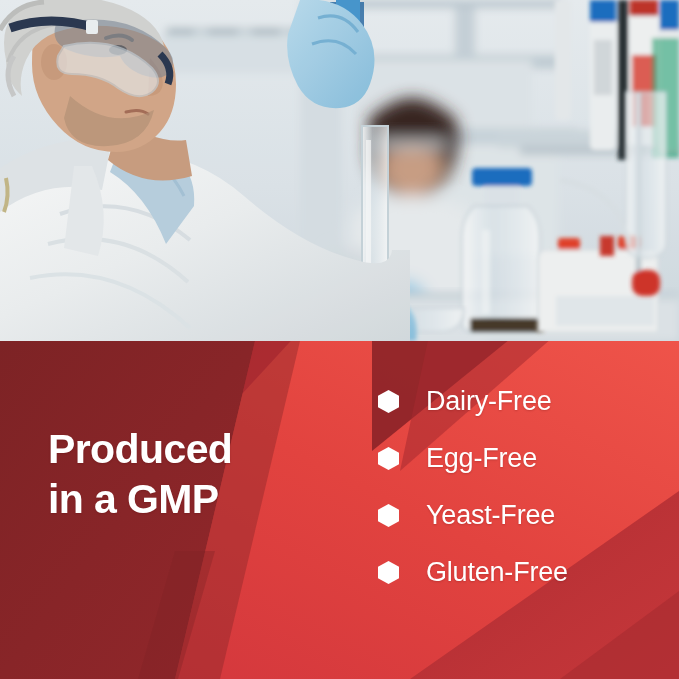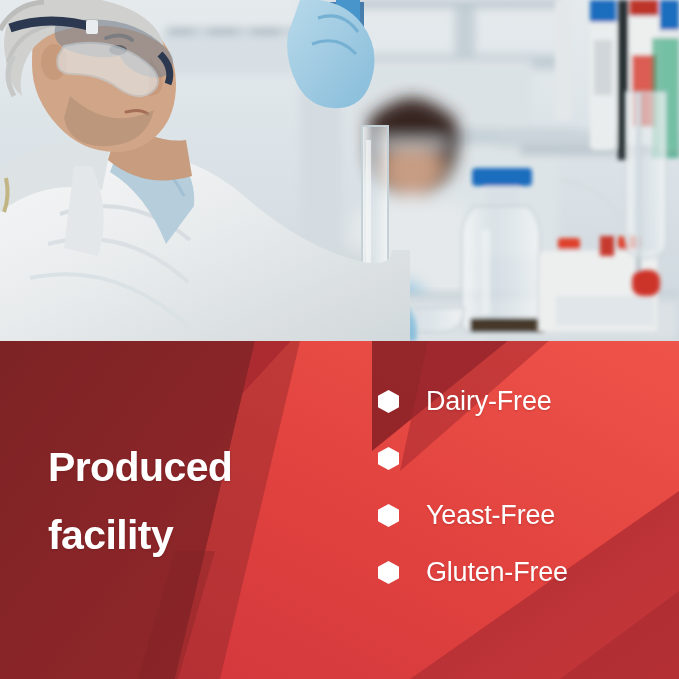--- a/index.html
+++ b/index.html
@@ -41,21 +41,21 @@
     width:300px;
     color:#ffffff;
     font-family:"Liberation Sans", sans-serif;
     font-weight:700;
     font-size:41px;
     line-height:1.22;
     letter-spacing:-0.6px;
     z-index:5;
     text-shadow:0 1px 2px rgba(90,15,18,0.30);
   }
-  #headline .ln { display:block; white-space:nowrap;margin-top:18px; }
+  #headline .ln { display:block; white-space:nowrap; }
 
   
   #feature-list {
     position:absolute;
     left:378px; top:32px;
     width:290px;
     z-index:5;
     list-style:none;
   }
   .feature-row {
@@ -308,40 +308,41 @@
 
       <polygon points="0,0 255,0 175,338 0,338" fill="url(#darkG)"></polygon>
 
       <polygon points="255,0 300,0 220,338 175,338" fill="#8f272b" opacity=".45"></polygon>
 
       <polygon points="175,210 215,210 178,338 138,338" fill="#7e2326" opacity=".35"></polygon>
     </svg>
 
     <div id="headline">
       <span class="ln">Produced</span>
-      <span class="ln">facility</span>
+      <span class="ln">in a GMP</span>
     </div>
 
     <ul id="feature-list">
 
       <li class="feature-row">
         <span class="hex">
           <svg viewBox="0 0 21 23" aria-hidden="true">
               <polygon points="10.5,0 21,5.75 21,17.25 10.5,23 0,17.25 0,5.75" fill="#ffffff"></polygon>
             </svg>
         </span>
         <span class="feature-label">Dairy-Free</span>
       </li>
 
       <li class="feature-row">
         <span class="hex">
           <svg viewBox="0 0 21 23" aria-hidden="true">
               <polygon points="10.5,0 21,5.75 21,17.25 10.5,23 0,17.25 0,5.75" fill="#ffffff"></polygon>
             </svg>
         </span>
+        <span class="feature-label">Egg-Free</span>
       </li>
 
       <li class="feature-row">
         <span class="hex">
           <svg viewBox="0 0 21 23" aria-hidden="true">
               <polygon points="10.5,0 21,5.75 21,17.25 10.5,23 0,17.25 0,5.75" fill="#ffffff"></polygon>
             </svg>
         </span>
         <span class="feature-label">Yeast-Free</span>
       </li>

